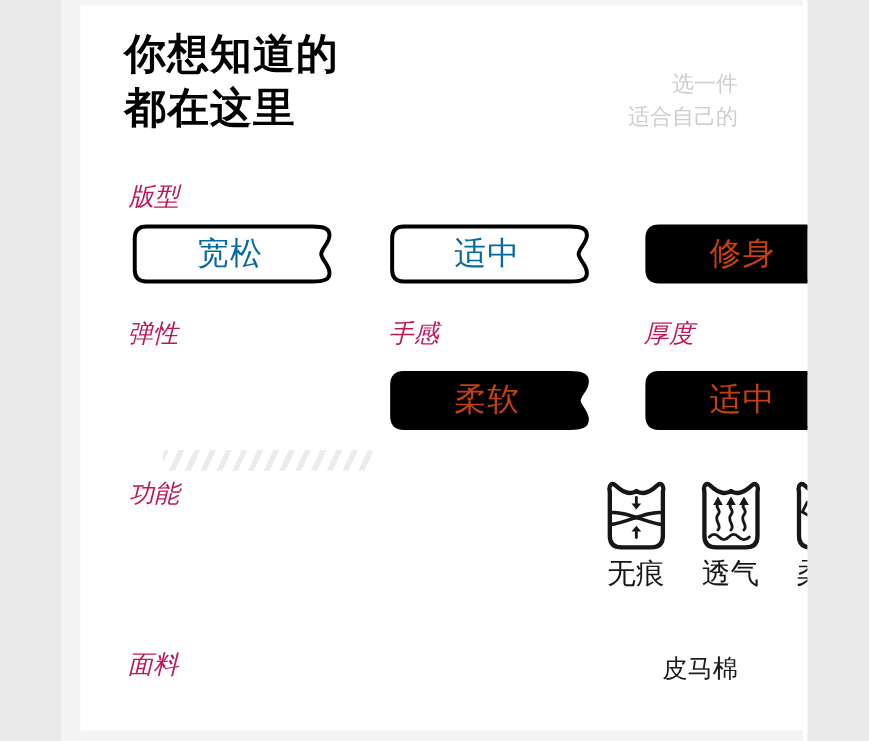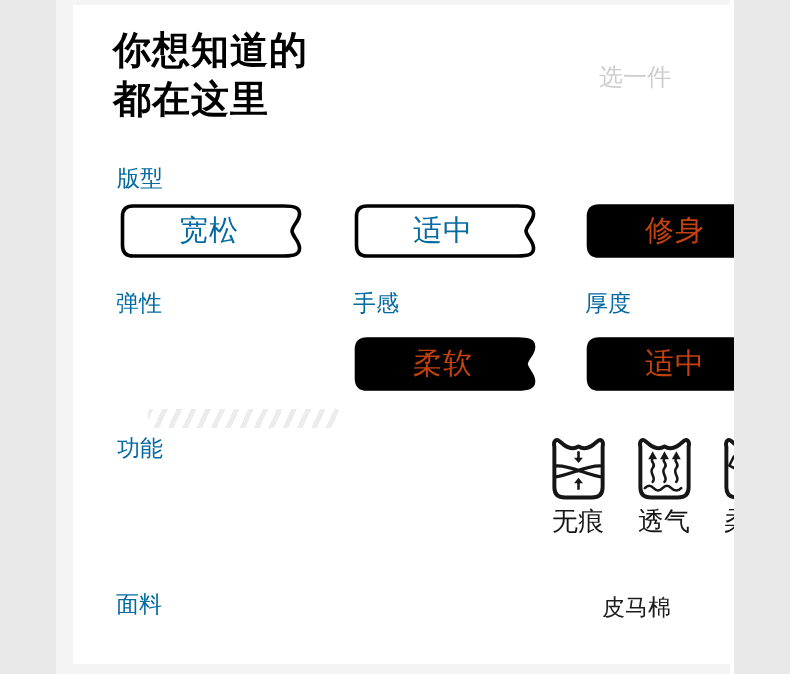--- a/index.html
+++ b/index.html
@@ -30,30 +30,31 @@
   .title{
     position:absolute;left:57px;top:26px;
     font-size:38px;line-height:49px;
     font-weight:800;color:#000;
     letter-spacing:1px;
     white-space:nowrap;
   }
   .tagline{
     position:absolute;right:63px;top:62px;
     text-align:right;
-    font-size:24px;line-height:30px;
+    font-size:20px;line-height:30px;
     color:#cdcdcd;
     white-space:nowrap;
   }
   
   .sec-label{
     position:absolute;
     font-size:23px;line-height:26px;
-    color:#0369a1;
+    color:#be185d;
     white-space:nowrap;
+    font-style:italic;
   }
   
   .chip{
     position:absolute;
     width:200px;height:56px;
   }
   .chip svg{position:absolute;left:0;top:0;width:100%;height:100%;}
   .chip .chip-label{
     position:absolute;left:0;right:18px;top:0;bottom:0;
     display:flex;align-items:center;justify-content:center;
@@ -96,20 +97,21 @@
 <div class="stage">
   <div class="card"></div>
   <div class="right-sliver"></div>
 
   <div class="title">
     <div>你想知道的</div>
     <div>都在这里</div>
   </div>
   <div class="tagline">
     <div>选一件</div>
+    <div>适合自己的</div>
   </div>
 
   <div class="sec-label" style="left:61px;top:165px;">版型</div>
 
   <div class="chip chip--outline" style="left:62px;top:203px;">
     <svg viewBox="0 0 200 56" preserveAspectRatio="none">
       <path d="M15,3 H166 C176,3 182,4.5 181.5,11.5 C181,18.5 174.5,22.5 174,28 C174.5,33.5 181,37.5 181.5,44.5 C182,51.5 176,53 166,53 H15 C8,53 4.5,49.5 4.5,42.5 V13.5 C4.5,6.5 8,3 15,3 Z"></path>
     </svg>
     <span class="chip-label">宽松</span>
   </div>

